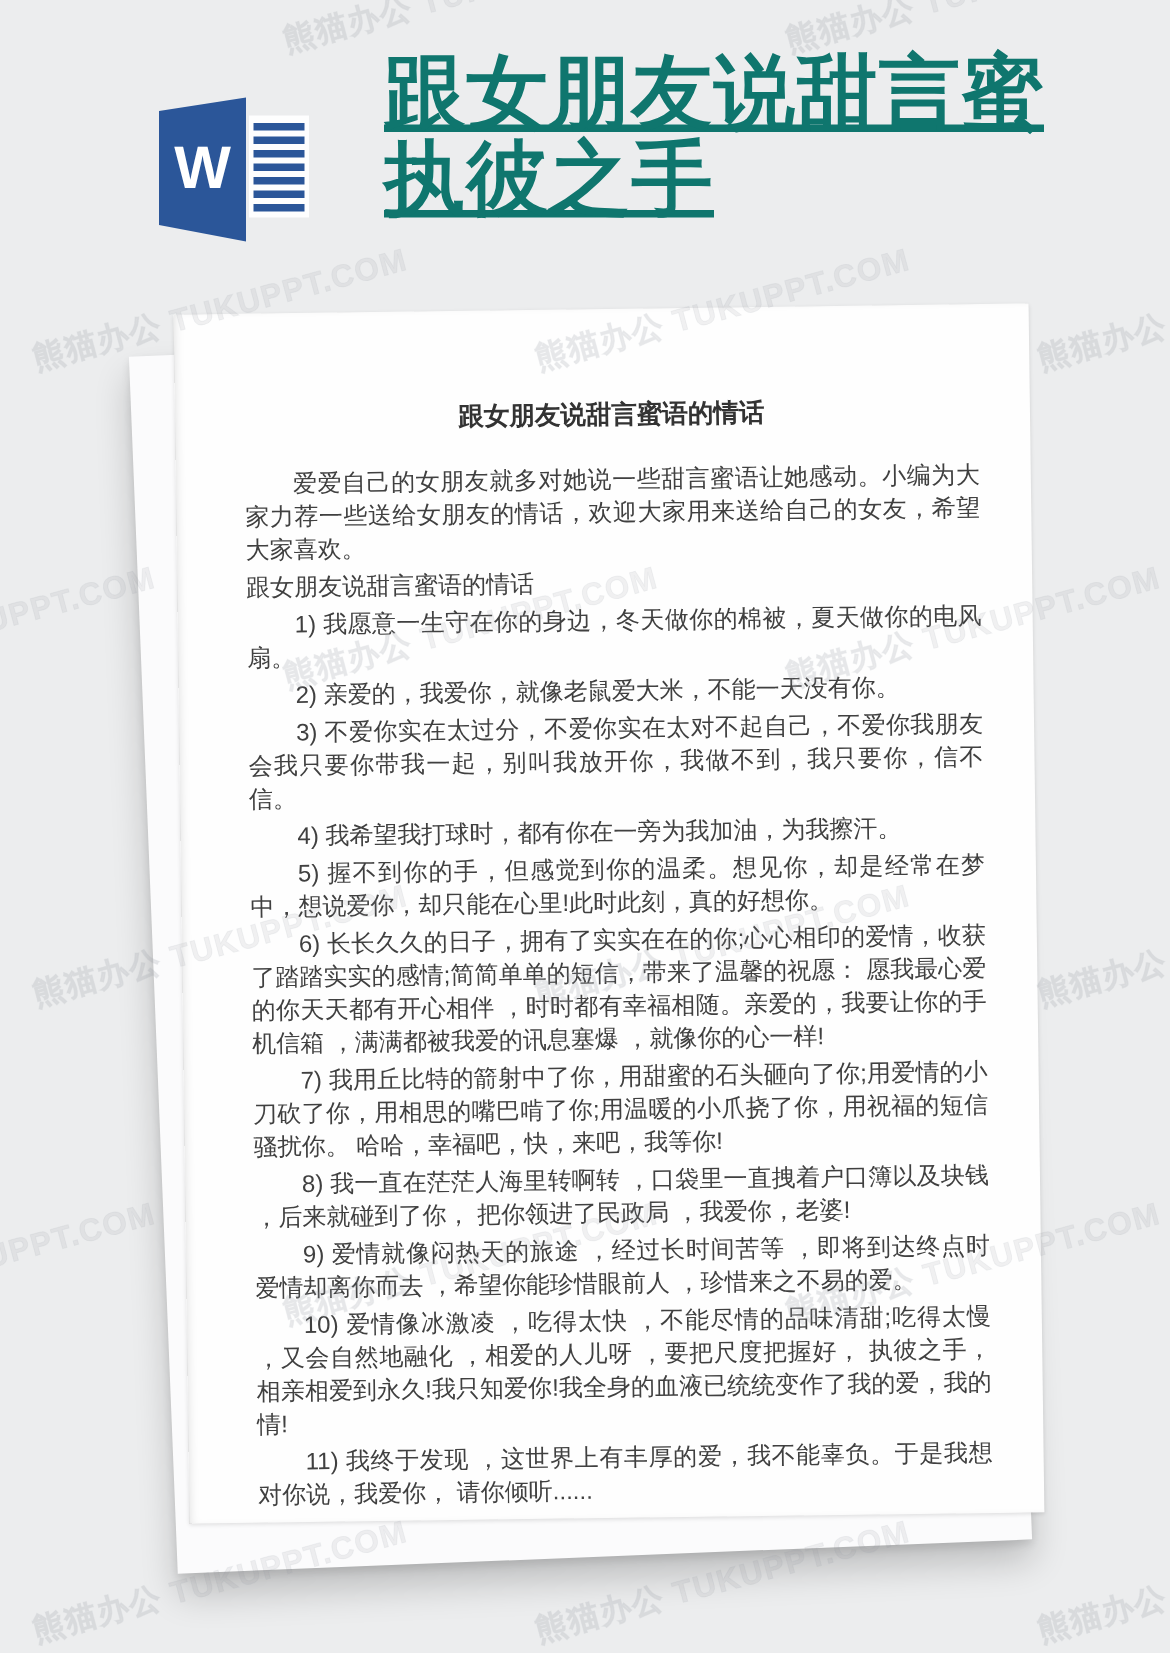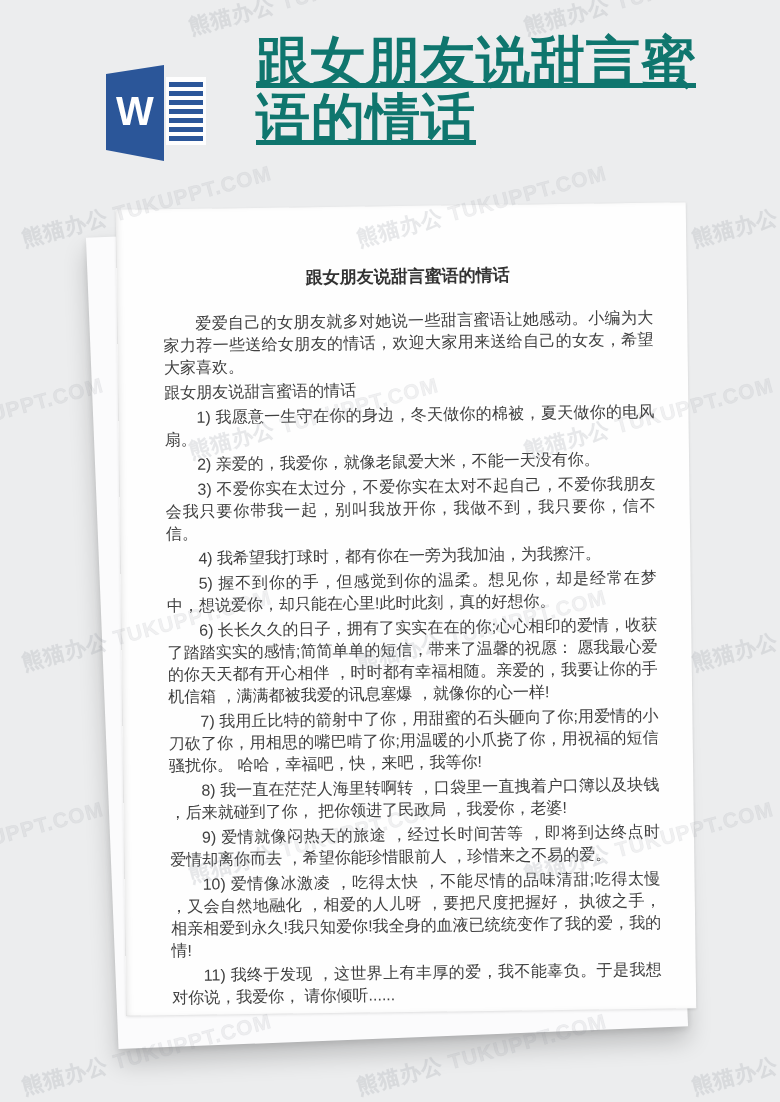--- a/index.html
+++ b/index.html
@@ -84,21 +84,21 @@
         <rect x="63" y="55" width="34" height="5"></rect>
         <rect x="63" y="64" width="34" height="5"></rect>
         <rect x="63" y="73" width="34" height="5"></rect>
       </g>
 
       <polygon points="0,11 58,2 58,98 0,87" fill="#2b5699"></polygon>
       <text x="29" y="62" text-anchor="middle" font-size="40" font-weight="bold" font-family="Liberation Sans, sans-serif" fill="#ffffff">W</text>
     </svg>
     <div class="header-title">
       <div>跟女朋友说甜言蜜</div>
-      <div>语的情话</div>
+      <div>执彼之手</div>
     </div>
   </div>
 
   <div class="page-back"></div>
 
   <div class="page-main">
     <div class="doc-content">
       <p class="doc-title">跟女朋友说甜言蜜语的情话</p>
       <p class="doc-par">爱爱自己的女朋友就多对她说一些甜言蜜语让她感动。小编为大家力荐一些送给女朋友的情话，欢迎大家用来送给自己的女友，希望大家喜欢。</p>
       <p class="doc-subheading">跟女朋友说甜言蜜语的情话</p>

